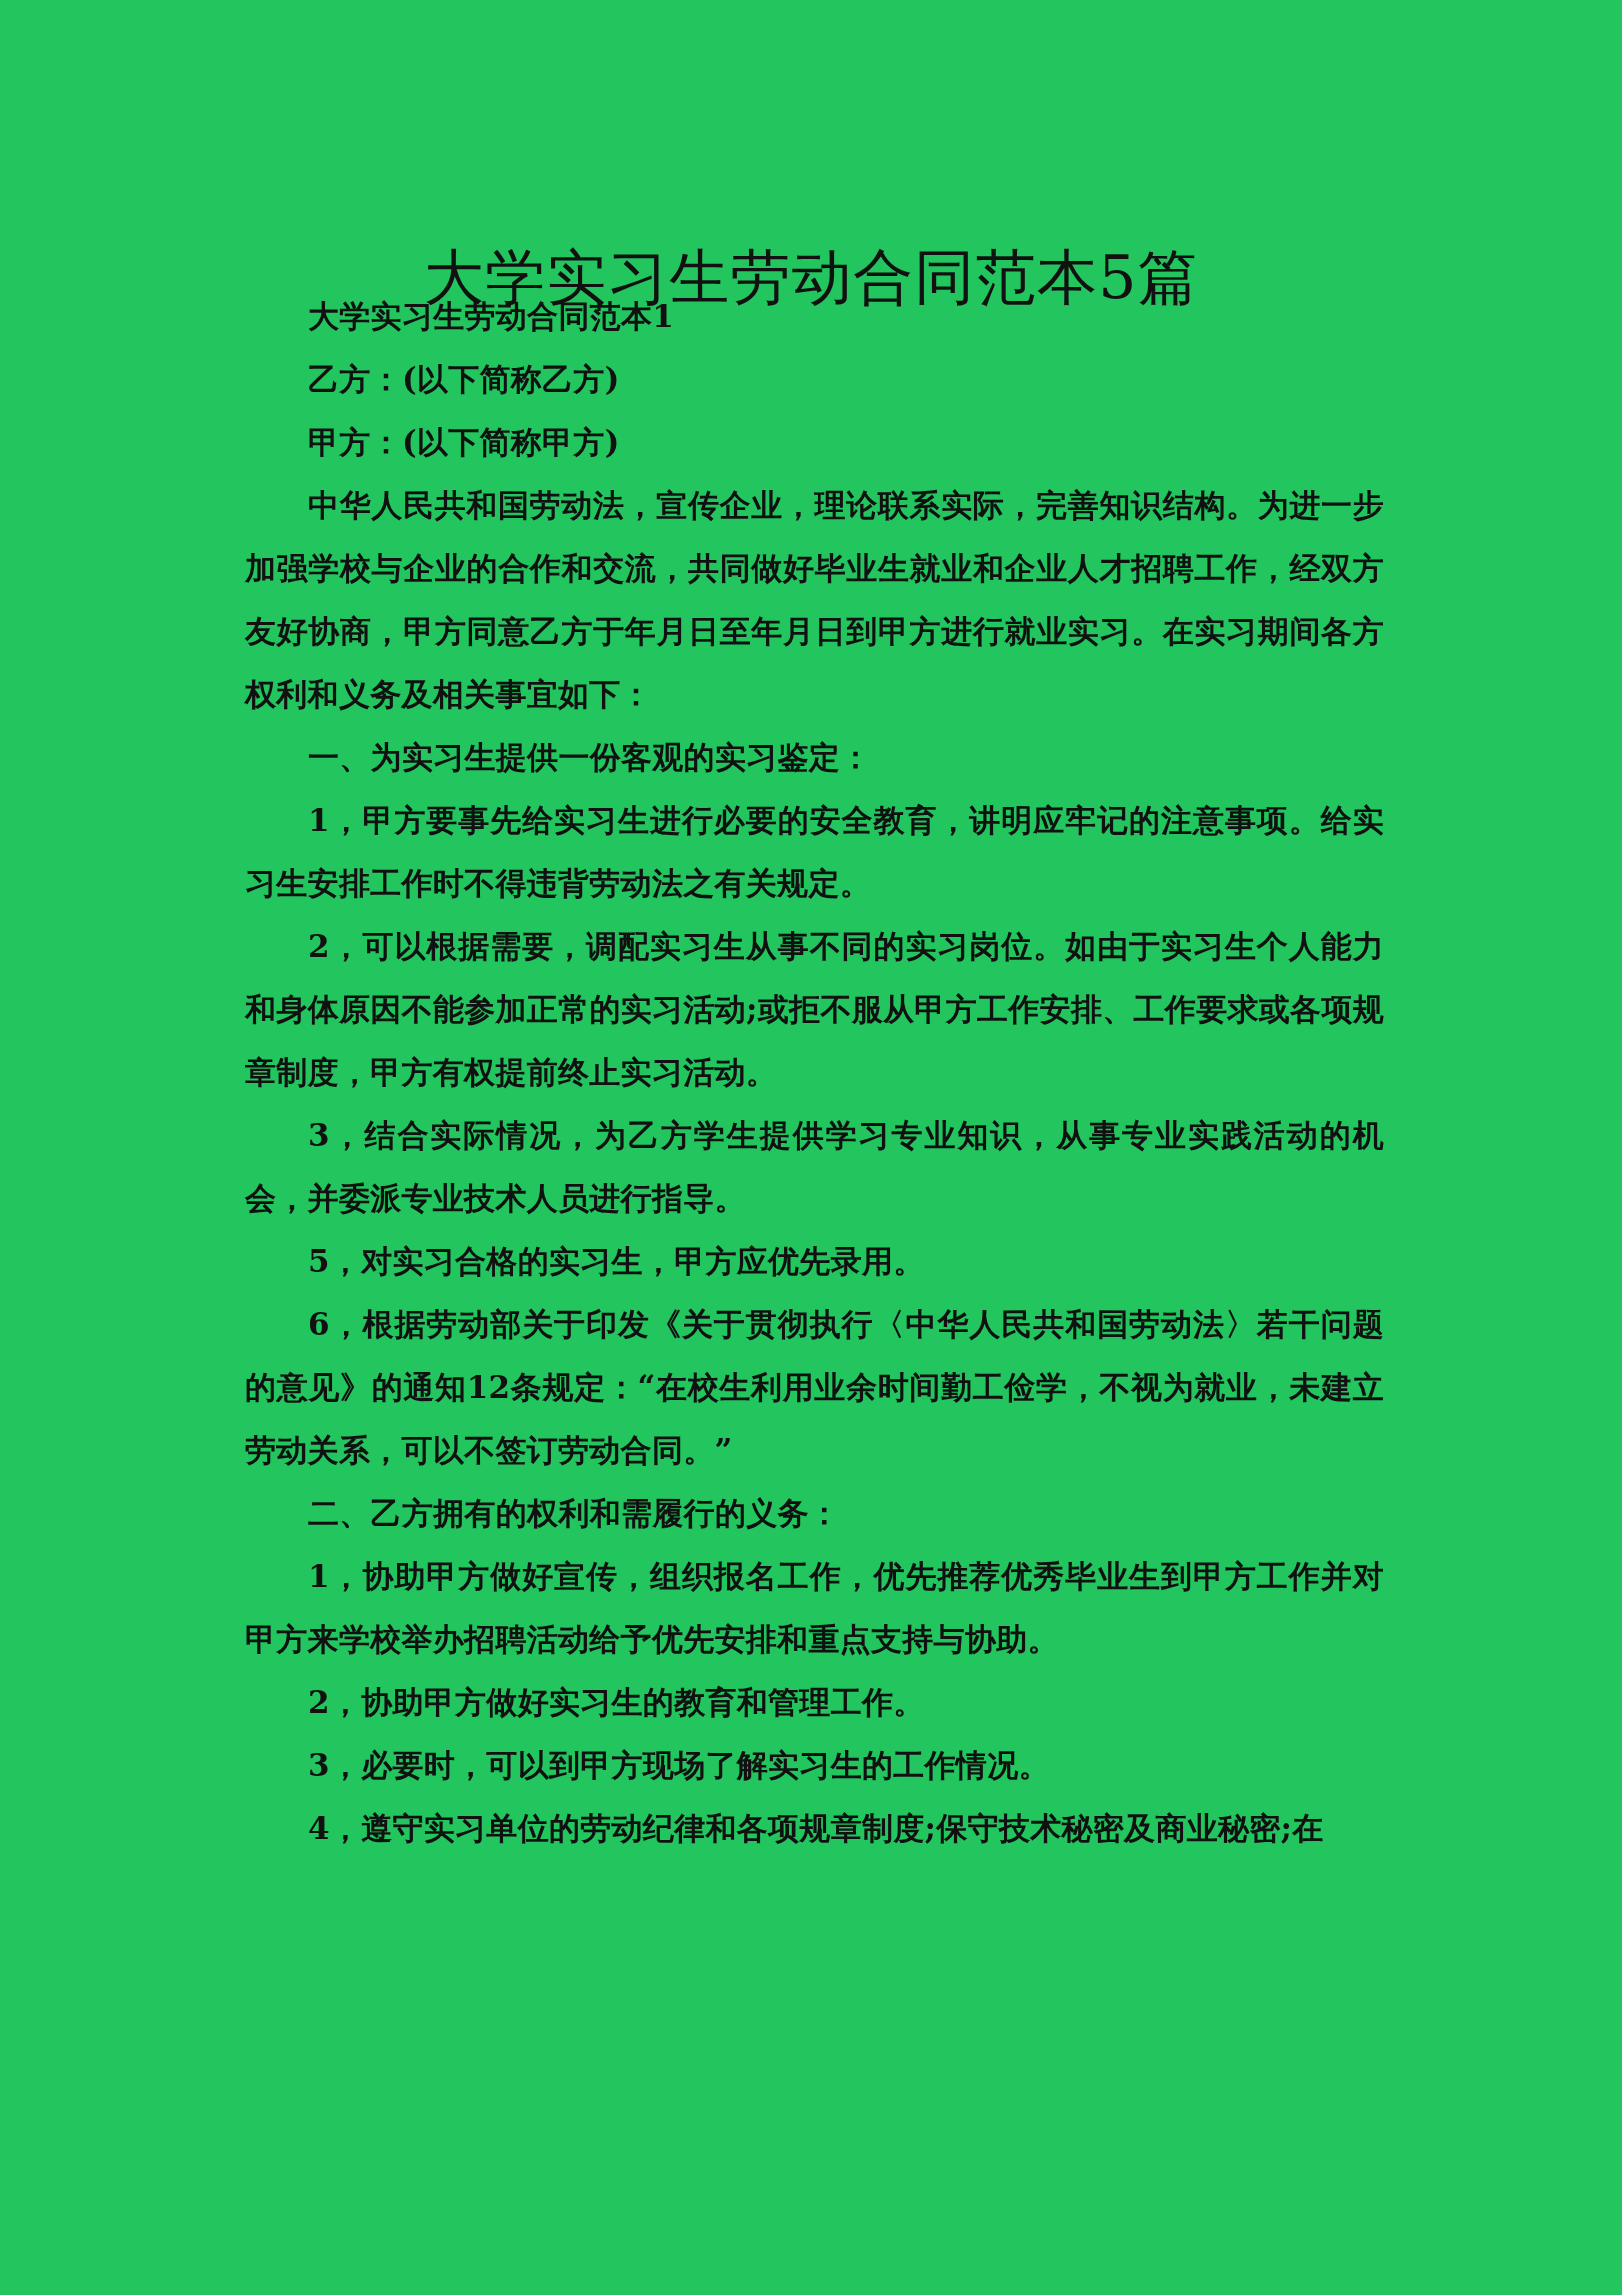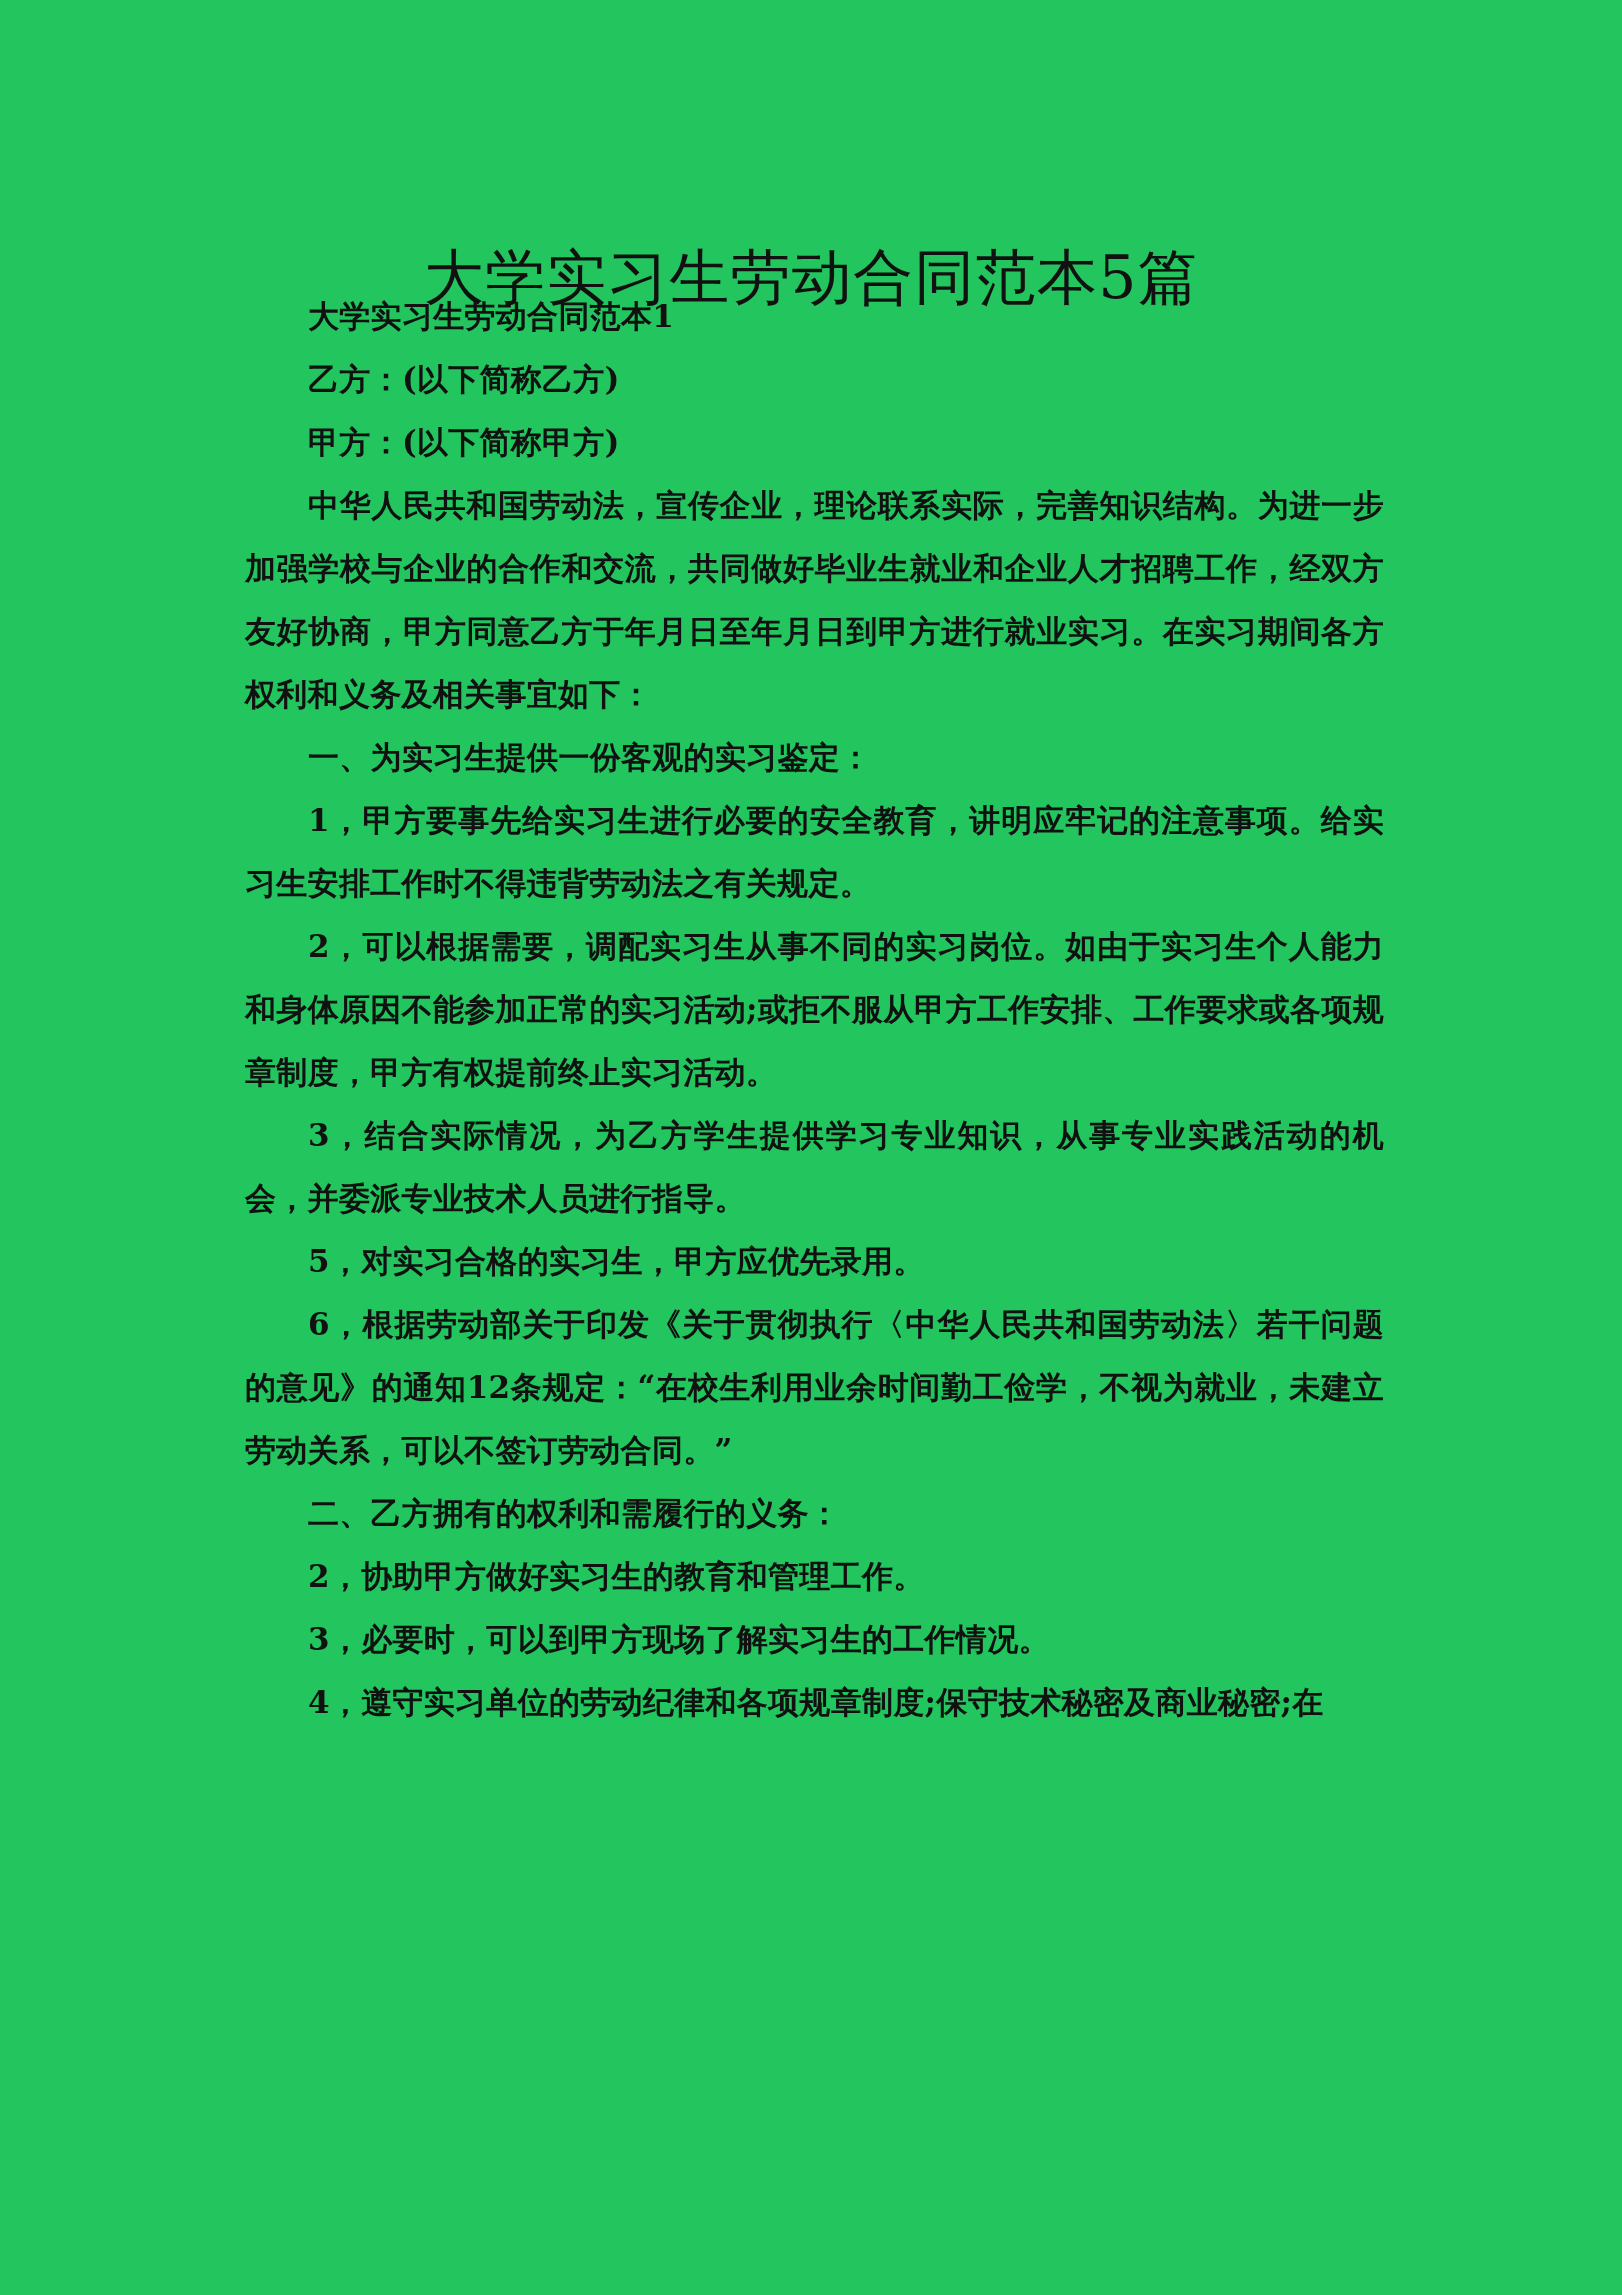--- a/index.html
+++ b/index.html
@@ -23,18 +23,19 @@
     <p class="para indent">乙方：(以下简称乙方)</p>
     <p class="para indent">甲方：(以下简称甲方)</p>
     <p class="para indent">中华人民共和国劳动法，宣传企业，理论联系实际，完善知识结构。为进一步加强学校与企业的合作和交流，共同做好毕业生就业和企业人才招聘工作，经双方友好协商，甲方同意乙方于年月日至年月日到甲方进行就业实习。在实习期间各方权利和义务及相关事宜如下：</p>
     <p class="para indent">一、为实习生提供一份客观的实习鉴定：</p>
     <p class="para indent">1，甲方要事先给实习生进行必要的安全教育，讲明应牢记的注意事项。给实习生安排工作时不得违背劳动法之有关规定。</p>
     <p class="para indent">2，可以根据需要，调配实习生从事不同的实习岗位。如由于实习生个人能力和身体原因不能参加正常的实习活动;或拒不服从甲方工作安排、工作要求或各项规章制度，甲方有权提前终止实习活动。</p>
     <p class="para indent">3，结合实际情况，为乙方学生提供学习专业知识，从事专业实践活动的机会，并委派专业技术人员进行指导。</p>
     <p class="para indent">5，对实习合格的实习生，甲方应优先录用。</p>
     <p class="para indent">6，根据劳动部关于印发《关于贯彻执行〈中华人民共和国劳动法〉若干问题的意见》的通知12条规定：“在校生利用业余时间勤工俭学，不视为就业，未建立劳动关系，可以不签订劳动合同。”</p>
     <p class="para indent">二、乙方拥有的权利和需履行的义务：</p>
+    <p class="para indent">1，协助甲方做好宣传，组织报名工作，优先推荐优秀毕业生到甲方工作并对甲方来学校举办招聘活动给予优先安排和重点支持与协助。</p>
     <p class="para indent">2，协助甲方做好实习生的教育和管理工作。</p>
     <p class="para indent">3，必要时，可以到甲方现场了解实习生的工作情况。</p>
     <p class="para indent">4，遵守实习单位的劳动纪律和各项规章制度;保守技术秘密及商业秘密;在</p>
   </div>
 </div>
 
 
 </body></html>

